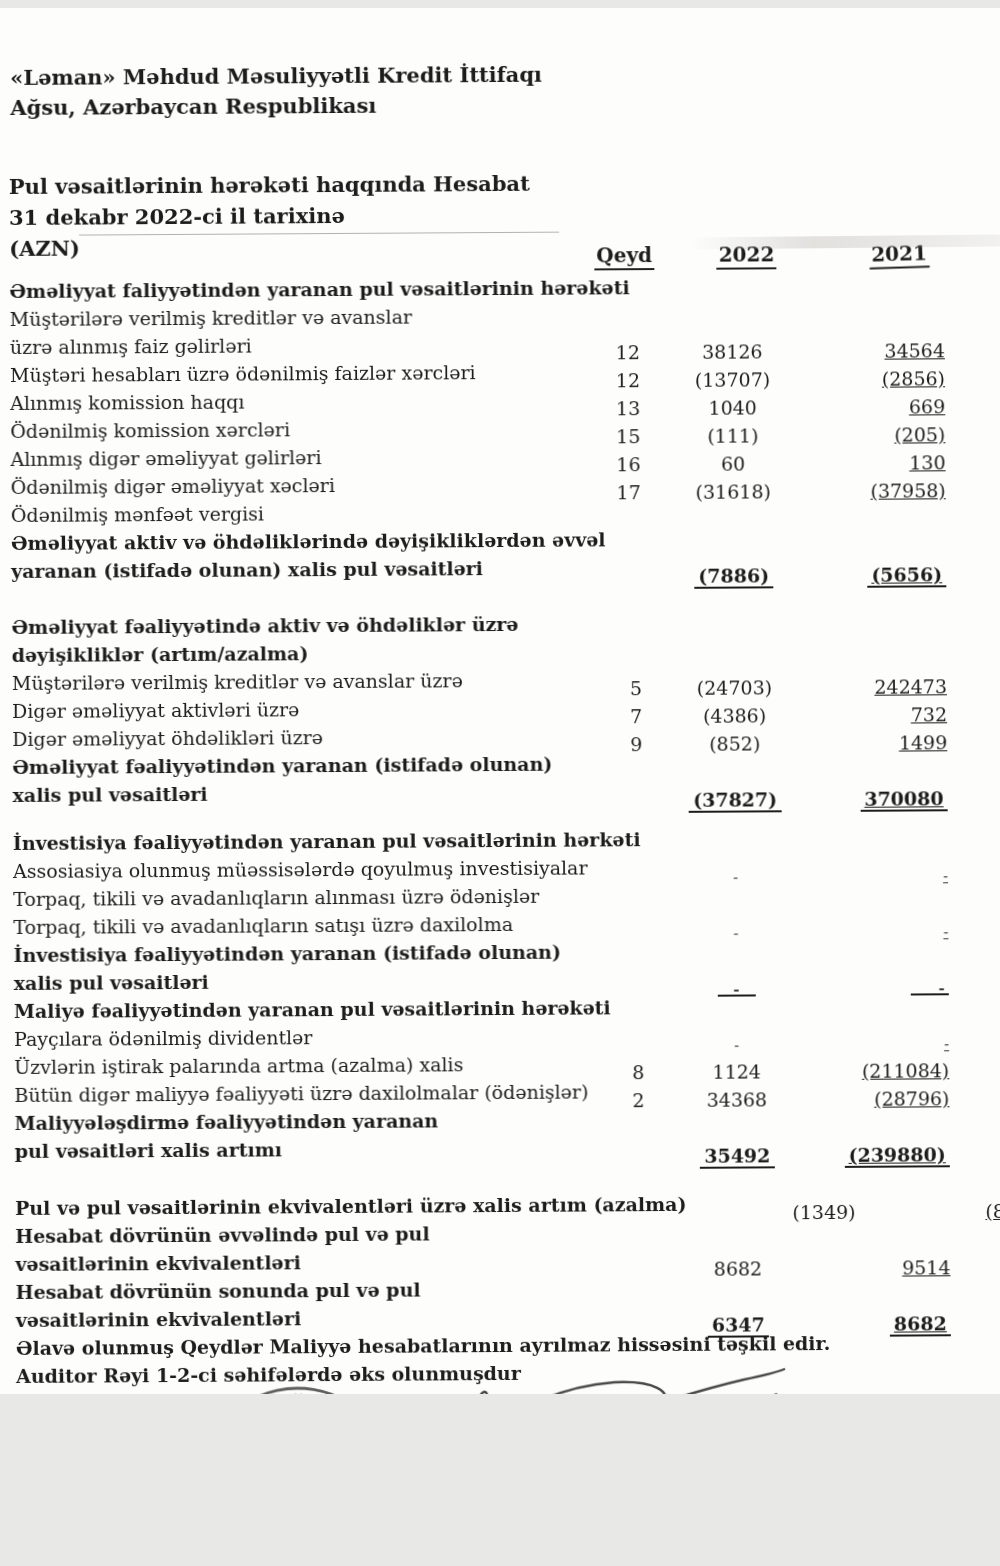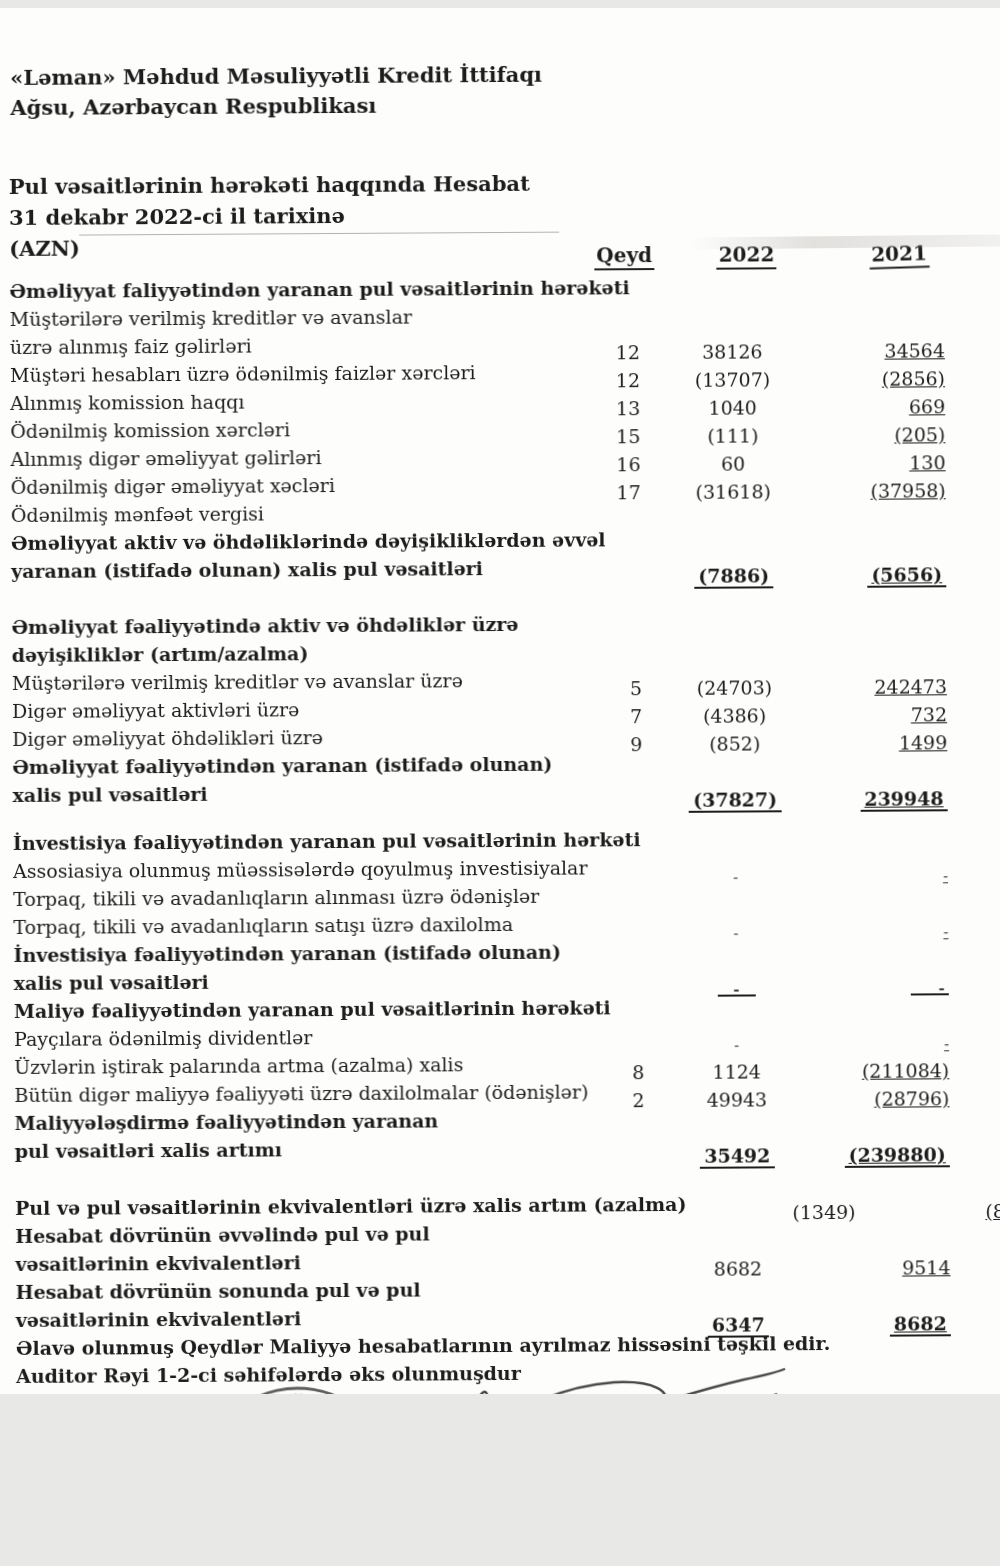--- a/index.html
+++ b/index.html
@@ -174,21 +174,21 @@
           <div class="row bold">
             <div class="lbl">Əməliyyat fəaliyyətindən yaranan (istifadə olunan)</div>
             <div class="note"></div>
             <div class="v22"></div>
             <div class="v21"></div>
           </div>
           <div class="row bold total">
             <div class="lbl">xalis pul vəsaitləri</div>
             <div class="note"></div>
             <div class="v22"><span>(37827)</span></div>
-            <div class="v21"><span>239948</span></div>
+            <div class="v21"><span>370080</span></div>
           </div>
           <div class="row bold" style="margin-top: 20px;">
             <div class="lbl">İnvestisiya fəaliyyətindən yaranan pul vəsaitlərinin hərkəti</div>
             <div class="note"></div>
             <div class="v22"></div>
             <div class="v21"></div>
           </div>
           <div class="row dashrow">
             <div class="lbl">Assosiasiya olunmuş müəssisələrdə qoyulmuş investisiyalar</div>
             <div class="note"></div>
@@ -233,21 +233,21 @@
           </div>
           <div class="row">
             <div class="lbl">Üzvlərin iştirak palarında artma (azalma) xalis</div>
             <div class="note"><span>8</span></div>
             <div class="v22"><span>1124</span></div>
             <div class="v21"><span>(211084)</span></div>
           </div>
           <div class="row">
             <div class="lbl">Bütün digər maliyyə fəaliyyəti üzrə daxilolmalar (ödənişlər)</div>
             <div class="note"><span>2</span></div>
-            <div class="v22"><span>49943</span></div>
+            <div class="v22"><span>34368</span></div>
             <div class="v21"><span>(28796)</span></div>
           </div>
           <div class="row bold">
             <div class="lbl">Maliyyələşdirmə fəaliyyətindən yaranan</div>
             <div class="note"></div>
             <div class="v22"></div>
             <div class="v21"></div>
           </div>
           <div class="row bold total">
             <div class="lbl">pul vəsaitləri  xalis artımı</div>

